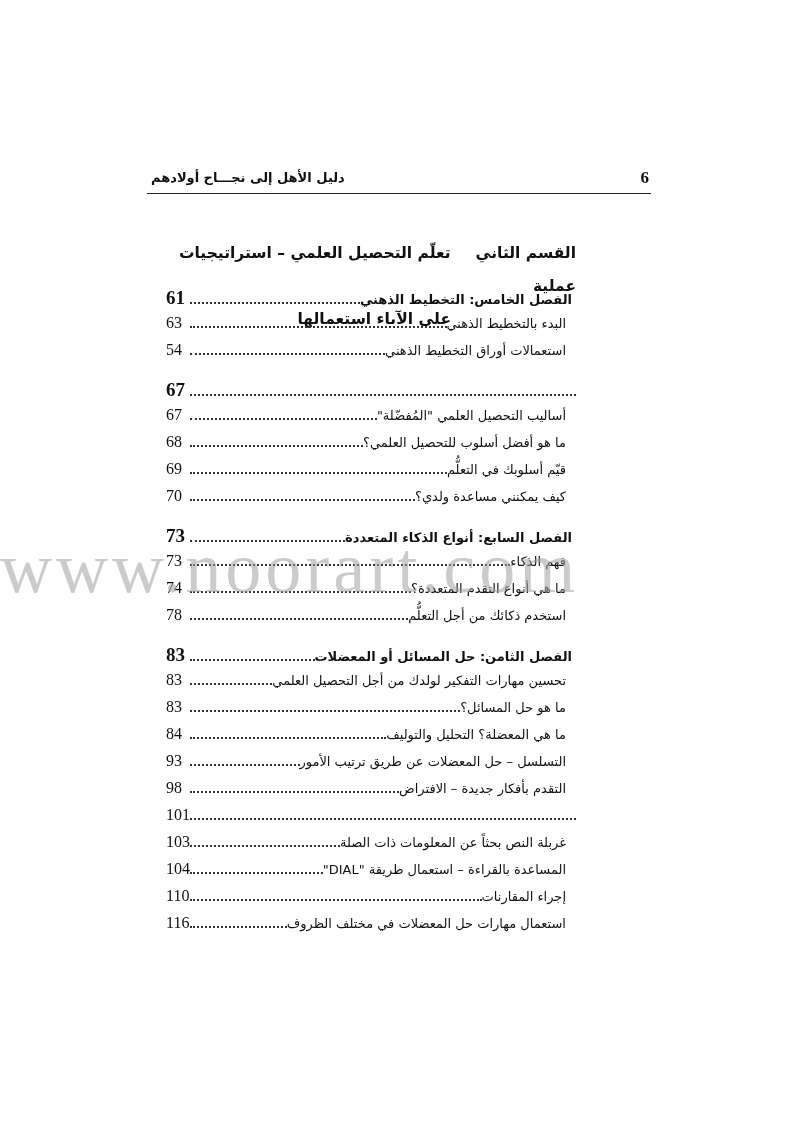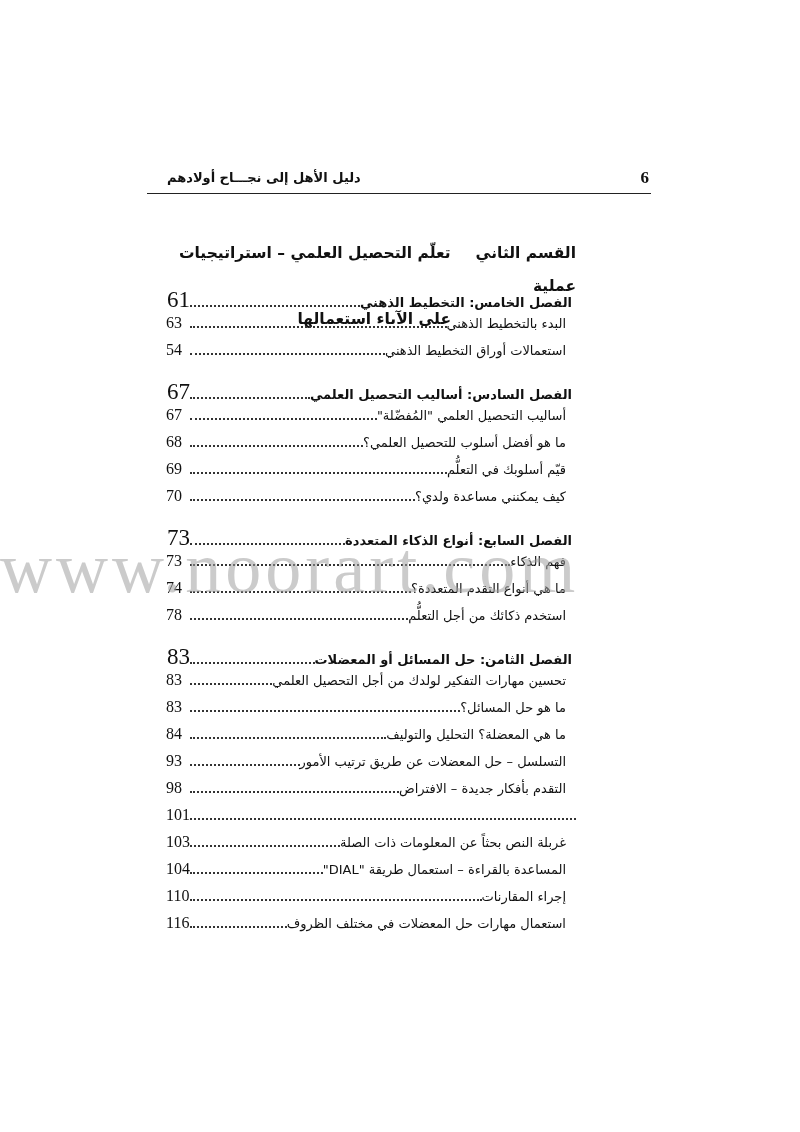--- a/index.html
+++ b/index.html
@@ -9,21 +9,21 @@
   }
   .page-header {
     position: absolute; left: 147px; top: 168px; width: 504px; height: 25px;
     border-bottom: 1.5px solid #222;
   }
   .page-number {
     position: absolute; right: 2px; top: 0; font-family: "Liberation Serif", serif;
     font-weight: bold; font-size: 17px;
   }
   .running-title {
-    position: absolute; left: 20px; top: 2px; font-family: "DejaVu Sans", sans-serif;
+    position: absolute; left: 4px; top: 2px; font-family: "DejaVu Sans", sans-serif;
     font-size: 13px; font-weight: bold; direction: rtl;
   }
   .section-heading {
     position: absolute; left: 170px; top: 237px; width: 406px; direction: rtl;
     font-weight: bold; font-size: 15.5px; line-height: 33px;
   }
   .section-heading .label { display: inline-block; width: 120px; }
   .section-heading .title-line2 { padding-right: 125px; }
   .toc {
     position: absolute; left: 166px; top: 287px; width: 410px; direction: rtl;
@@ -35,21 +35,21 @@
   }
   .toc-row .text { white-space: nowrap; padding-right: 4px; }
   .toc-row.sub .text { padding-right: 10px; }
   .toc-row .leader {
     flex: 1; border-bottom: 2px dotted #333; margin: 0 0 5px 0; height: 1px;
   }
   .toc-row .page {
     font-family: "Liberation Serif", serif; font-size: 16px; direction: ltr; min-width: 24px; text-align: left;
   }
   .toc-row.main { font-weight: bold; }
-  .toc-row.main .page { font-weight: normal; font-size: 23px; text-align: right; }
+  .toc-row.main .page { font-weight: bold; font-size: 19px; }
   .watermark {
     position: absolute; left: 0; top: 538px; width: 700px; height: 60px;
     font-family: "Liberation Serif", serif; font-size: 72px; color: rgba(160,160,160,0.55);
     letter-spacing: 4px; white-space: nowrap; line-height: 60px; pointer-events: none;
   }
 </style>
 </head>
 <body>
 
 <div class="page-header">
@@ -78,21 +78,20 @@
         <span class="page">63</span>
       </div>
       <div class="toc-row sub">
         <span class="text">استعمالات أوراق التخطيط الذهني</span>
         <span class="leader"></span>
         <span class="page">54</span>
       </div>
     </div>
     <div class="chapter">
       <div class="toc-row main">
-        <span class="text">الفصل السادس: أساليب التحصيل العلمي</span>
         <span class="leader"></span>
         <span class="page">67</span>
       </div>
       <div class="toc-row sub">
         <span class="text">أساليب التحصيل العلمي "المُفضّلة"</span>
         <span class="leader"></span>
         <span class="page">67</span>
       </div>
       <div class="toc-row sub">
         <span class="text">ما هو أفضل أسلوب للتحصيل العلمي؟</span>

